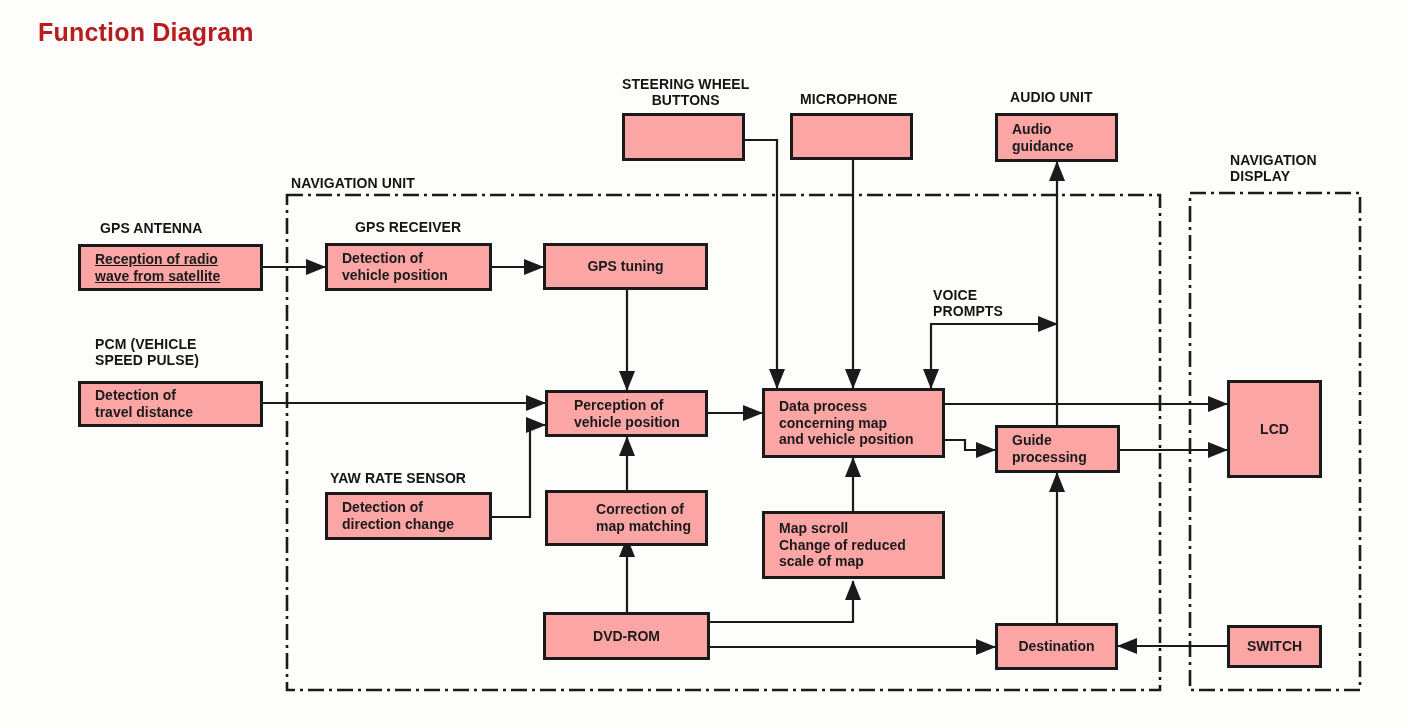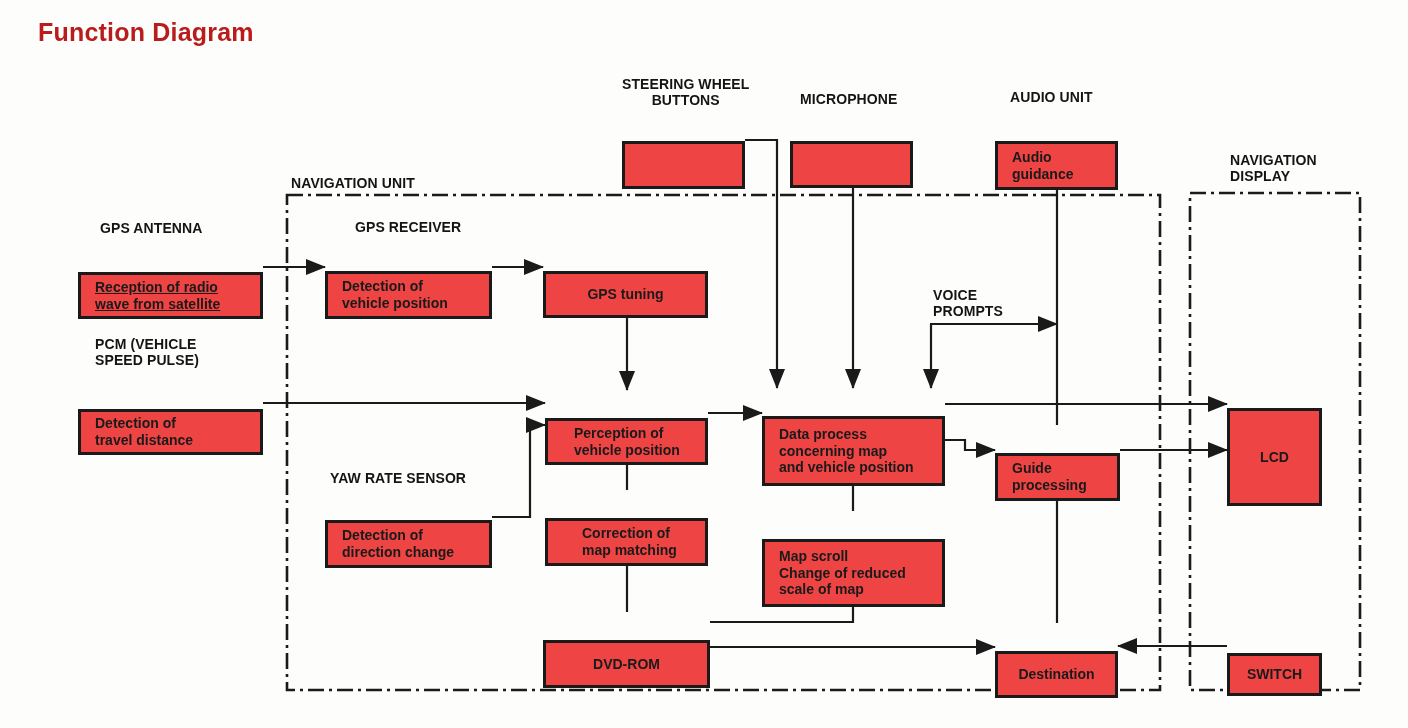--- a/index.html
+++ b/index.html
@@ -5,25 +5,24 @@
   html,body{margin:0;padding:0;background:#ffffff;}
   .canvas{
     position:relative;width:1408px;height:728px;background:#fdfdfc;
     font-family:"Liberation Sans",sans-serif;overflow:hidden;color:#161616;
   }
   .page-title{
     position:absolute;left:38px;top:18px;font-size:25px;font-weight:bold;
     letter-spacing:0.2px;color:#b91c1c;
   }
   .box{
-    position:absolute;border:3px solid #1a1a1a;background:#ef4444;
+    position:absolute;border:3px solid #1a1a1a;background:#fca5a5;
     display:flex;align-items:center;box-sizing:border-box;
     font-weight:bold;font-size:14px;line-height:1.18;white-space:pre-line;
     color:#1a1a1a;
-    margin-top:28px;
   }
   .box .txt{padding-left:14px;}
   .box.center{justify-content:center;text-align:center;}
   .box.center .txt{padding-left:0;}
   .box.ind26 .txt{padding-left:26px;}
   .box.ind34 .txt{padding-left:34px;}
   .ext-label{
     position:absolute;font-weight:bold;font-size:14px;line-height:1.12;
     white-space:pre-line;color:#141414;letter-spacing:0.1px;
   }
@@ -126,21 +125,21 @@
 travel distance</span>
   </div>
   <div class="box" style="left:325px;top:492px;width:167px;height:48px;">
     <span class="txt">Detection of
 direction change</span>
   </div>
   <div class="box ind26" style="left:545px;top:390px;width:163px;height:47px;">
     <span class="txt">Perception of
 vehicle position</span>
   </div>
-  <div class="box ind34" style="left:545px;top:490px;width:163px;height:48px;">
+  <div class="box ind34" style="left:545px;top:490px;width:163px;height:56px;justify-content:center;">
     <span class="txt">Correction of
 map matching</span>
   </div>
   <div class="box" style="left:762px;top:511px;width:183px;height:68px;">
     <span class="txt">Map scroll
 Change of reduced
 scale of map</span>
   </div>
   <div class="box" style="left:762px;top:388px;width:183px;height:70px;">
     <span class="txt">Data process

